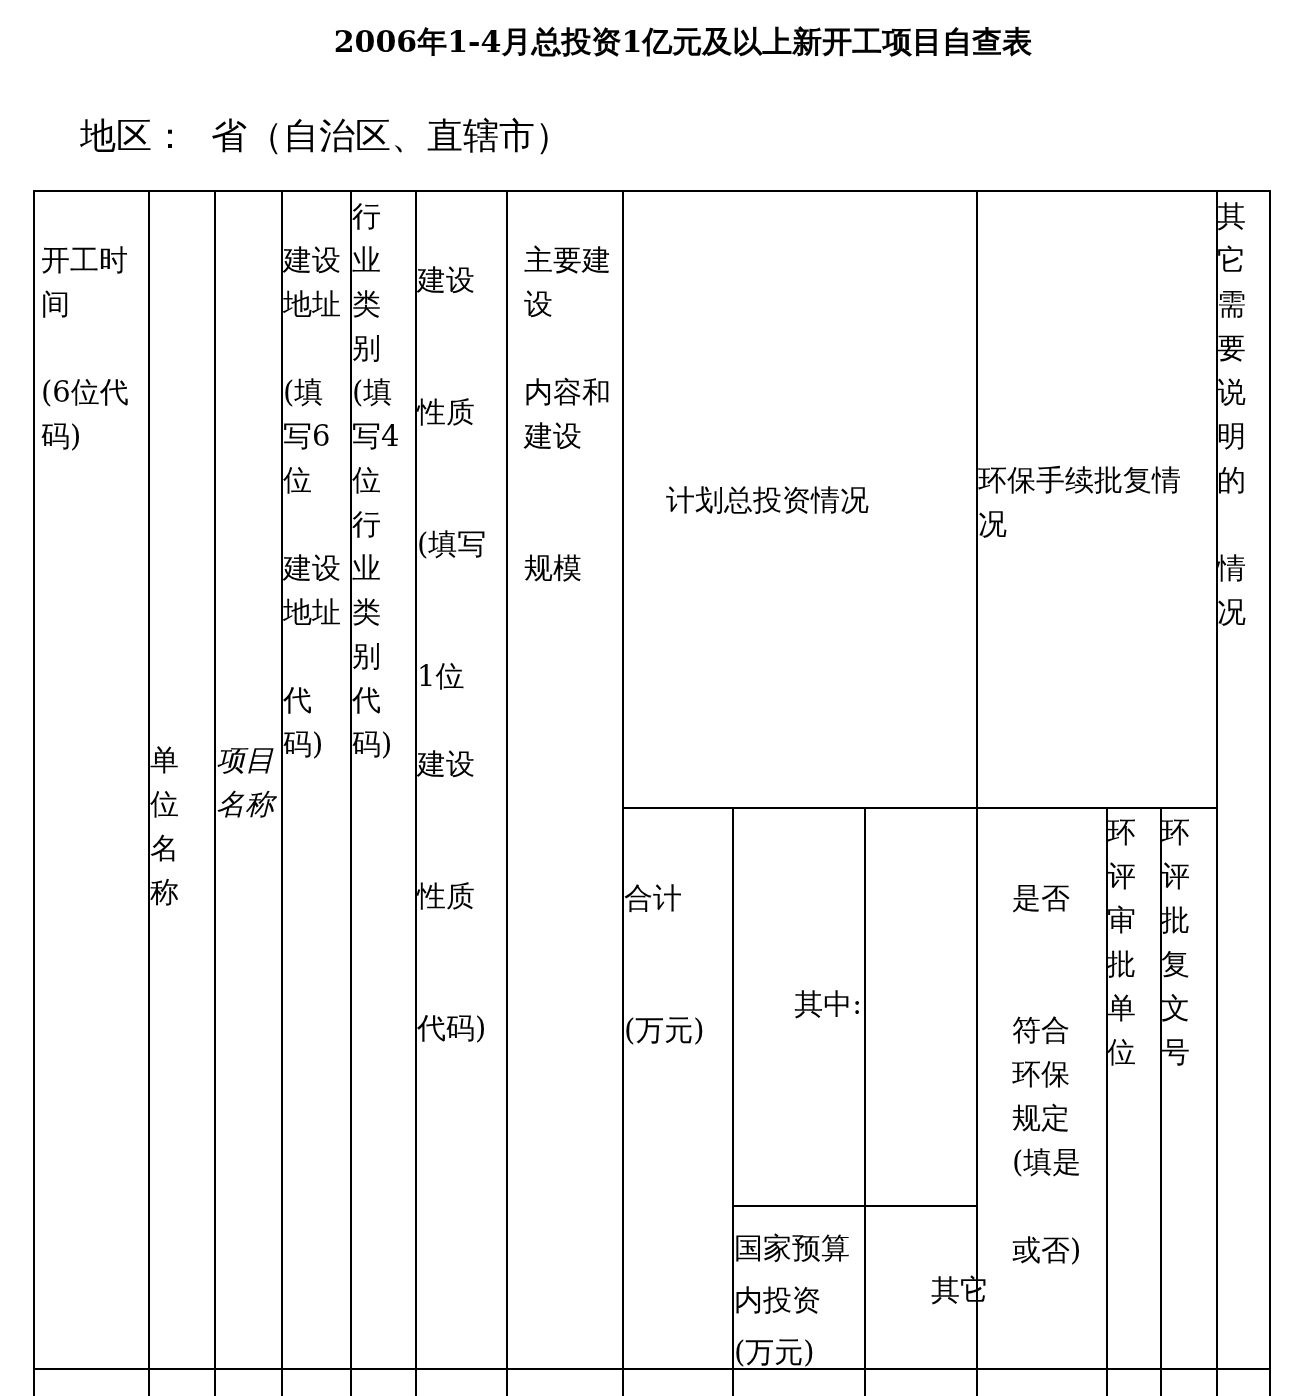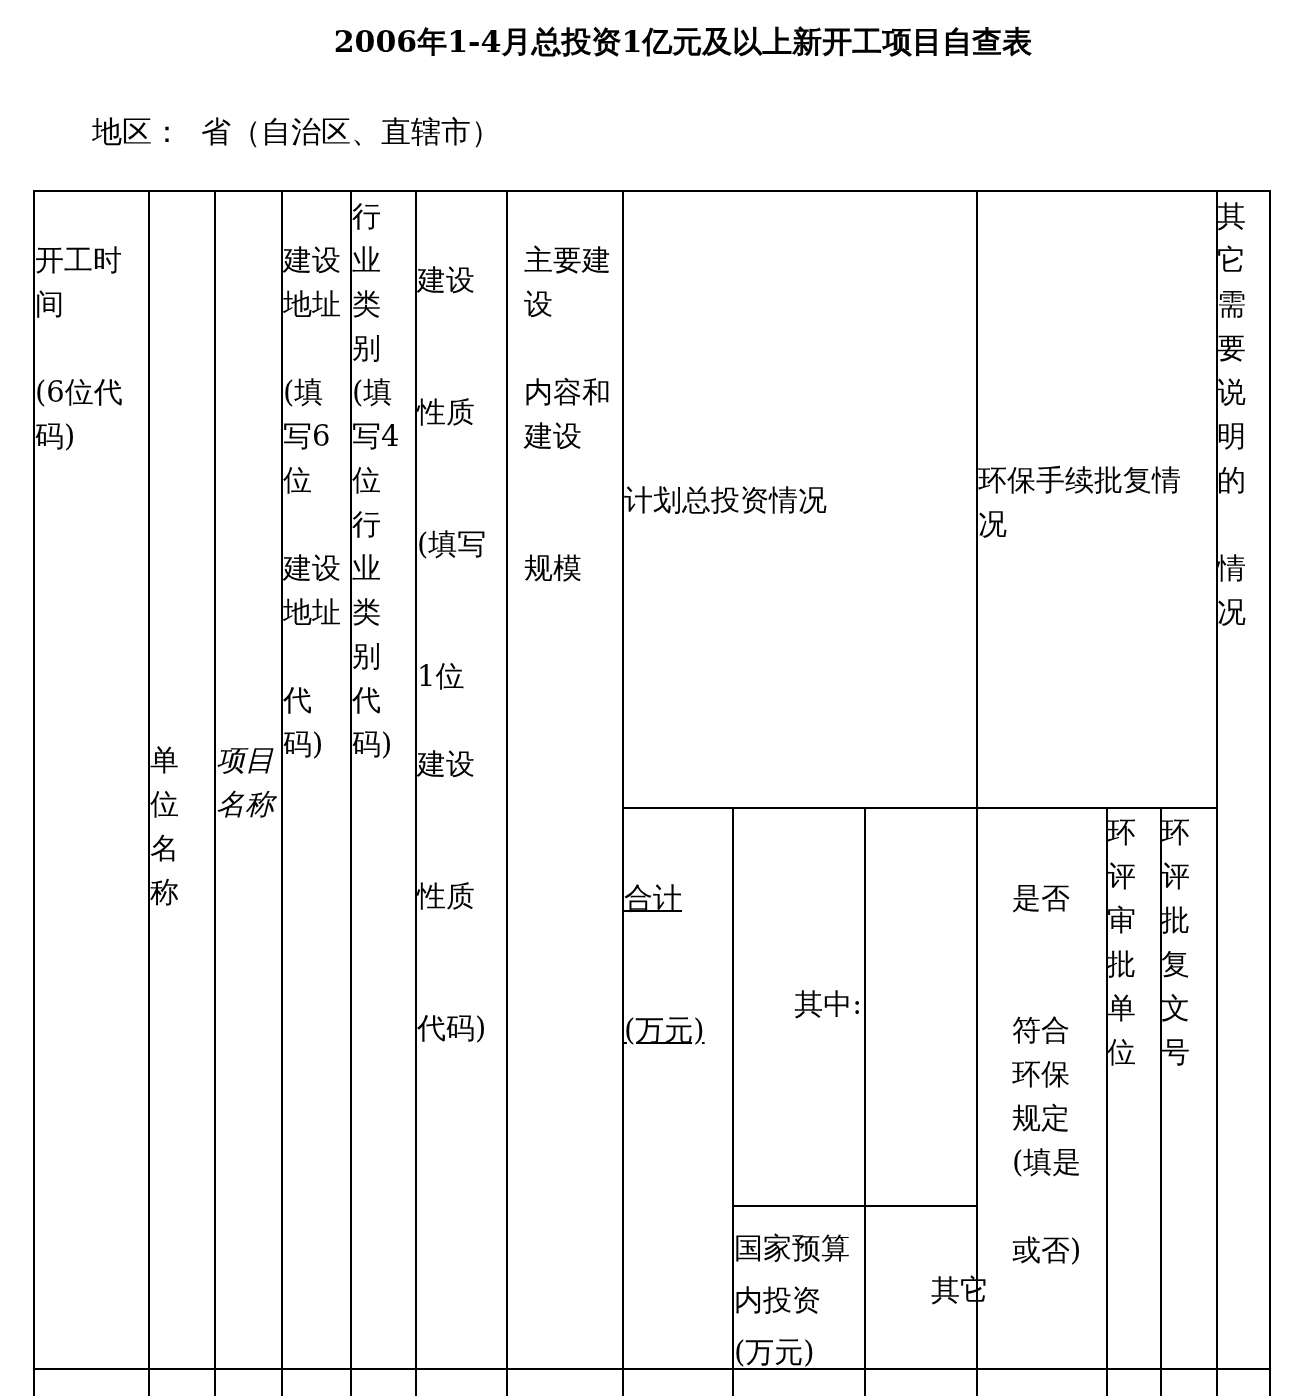--- a/index.html
+++ b/index.html
@@ -1,20 +1,20 @@
 <!DOCTYPE html>
 <html><head>
 <meta charset="utf-8">
 <style>
   html, body { margin:0; padding:0; background:#ffffff; }
   body { width:1312px; height:1396px; position:relative; overflow:hidden;
          font-family:"DejaVu Serif","Liberation Serif",serif; color:#000; }
   .title { position:absolute; left:0; width:1366px; top:22px; text-align:center;
            font-size:30px; font-weight:bold; letter-spacing:0px; }
-  .region { position:absolute; left:92px; top:112px; font-size:30px; white-space:pre; }
+  .region { position:absolute; left:80px; top:112px; font-size:36px; white-space:pre; }
   .cell { position:absolute; box-sizing:border-box; font-size:29px; line-height:44px;
           padding:0 1px; overflow:hidden; word-break:break-all; }
   .line-h { position:absolute; height:1.5px; background:#000; }
   .line-v { position:absolute; width:1.5px; background:#000; }
   .txt { position:absolute; font-size:29px; line-height:44px; white-space:pre-line; }
 </style>
 </head>
 <body>
 
 <div class="title">2006年1-4月总投资1亿元及以上新开工项目自查表</div>
@@ -37,21 +37,21 @@
   <div class="line-v" style="left:622px; top:190px; height:1206px;"></div>
   <div class="line-v" style="left:976px; top:190px; height:1206px;"></div>
   <div class="line-v" style="left:1216px; top:190px; height:1206px;"></div>
   <div class="line-v" style="left:1269px; top:190px; height:1206px;"></div>
 
   <div class="line-v" style="left:732px; top:807px; height:589px;"></div>
   <div class="line-v" style="left:864px; top:807px; height:589px;"></div>
   <div class="line-v" style="left:1106px; top:807px; height:589px;"></div>
   <div class="line-v" style="left:1160px; top:807px; height:589px;"></div>
 
-  <div class="txt" style="left:35px; top:238px; width:110px; line-height:44px;">开工时
+  <div class="txt" style="left:41px; top:238px; width:110px; line-height:44px;">开工时
 间
 
 (6位代
 码)</div>
   <div class="txt" style="left:150px; top:738px; width:54px;">单位
 名称</div>
   <div class="txt" style="left:216px; top:738px; width:64px;font-style:italic;">项目
 名称</div>
   <div class="txt" style="left:283px; top:238px; width:66px;">建设
 地址
@@ -97,22 +97,22 @@
 
 代码)</div>
   <div class="txt" style="left:508px; top:238px; width:112px;margin-left:16px;">主要建
 设
 
 内容和
 建设
 
 
 规模</div>
-  <div class="txt" style="left:624px; top:478px; width:350px;">计划总投资情况</div>
-  <div class="txt" style="left:624px; top:876px; width:106px;text-decoration:underline;">合计
+  <div class="txt" style="left:624px; top:478px; width:350px;padding-left:42px;">计划总投资情况</div>
+  <div class="txt" style="left:624px; top:876px; width:106px;">合计
 
 
 (万元)</div>
   <div class="txt" style="left:734px; top:982px; width:128px;text-align:right;">其中:</div>
   <div class="txt" style="left:734px; top:1222px; width:128px; line-height:52px;">国家预算
 内投资
 (万元)</div>
   <div class="txt" style="left:902px; top:1268px; width:108px;margin-left:29px;">其它</div>
   <div class="txt" style="left:978px; top:458px; width:236px;">环保手续批复情
 况</div>

